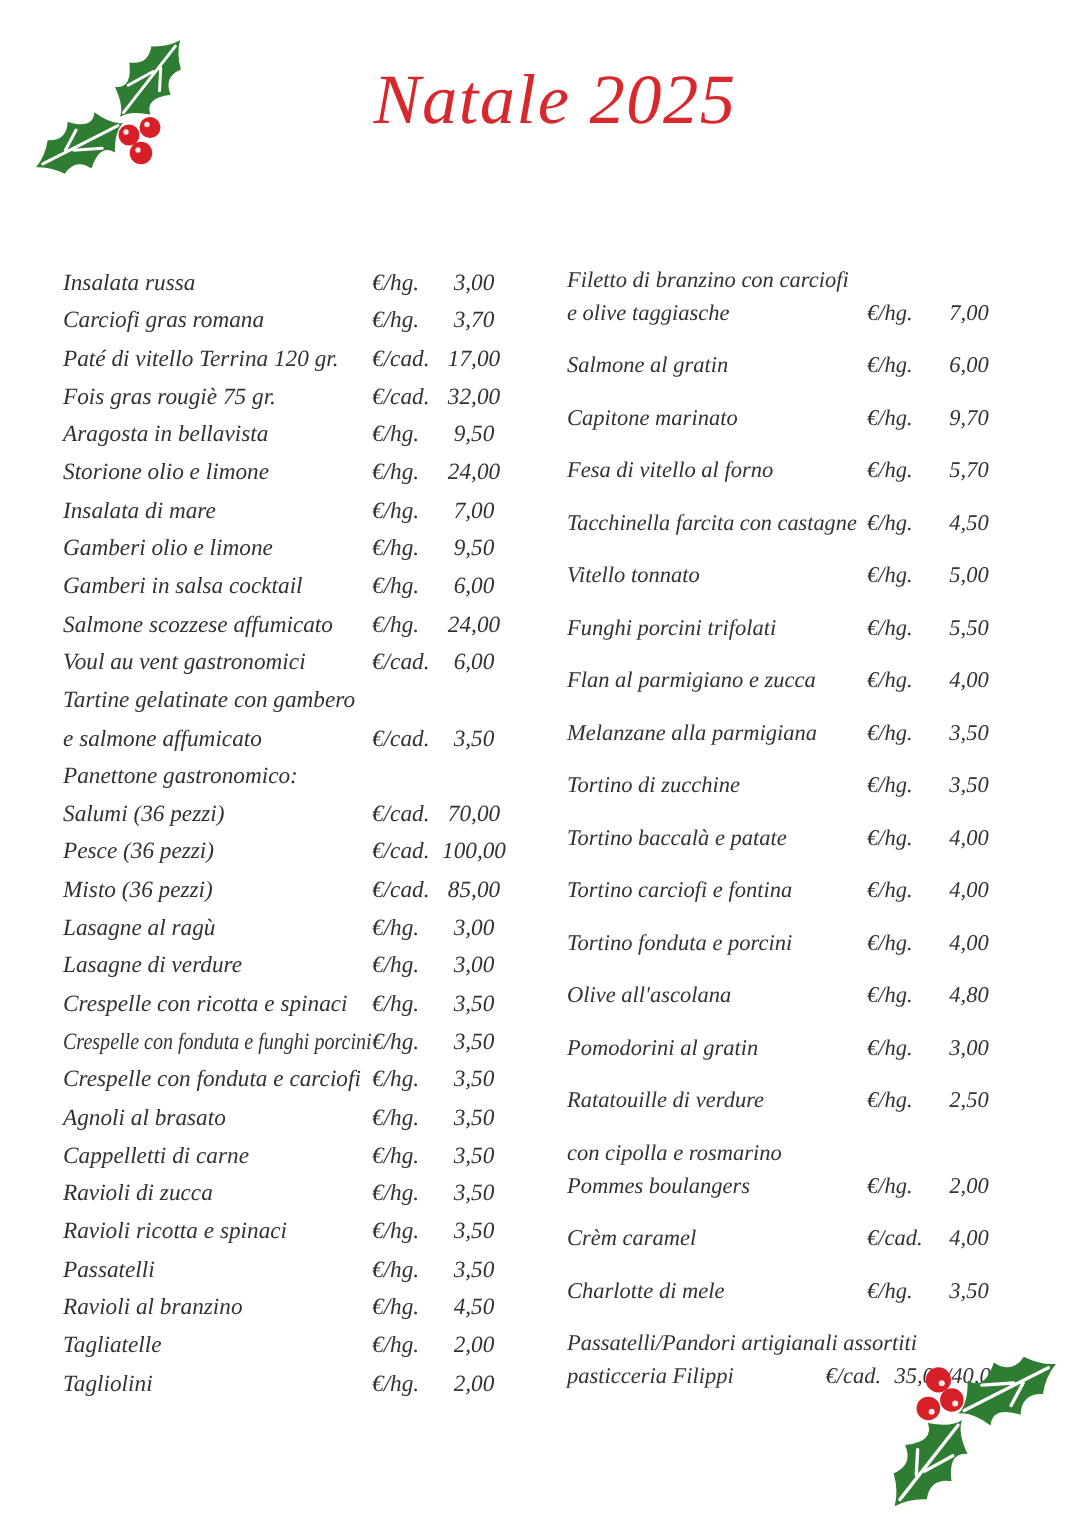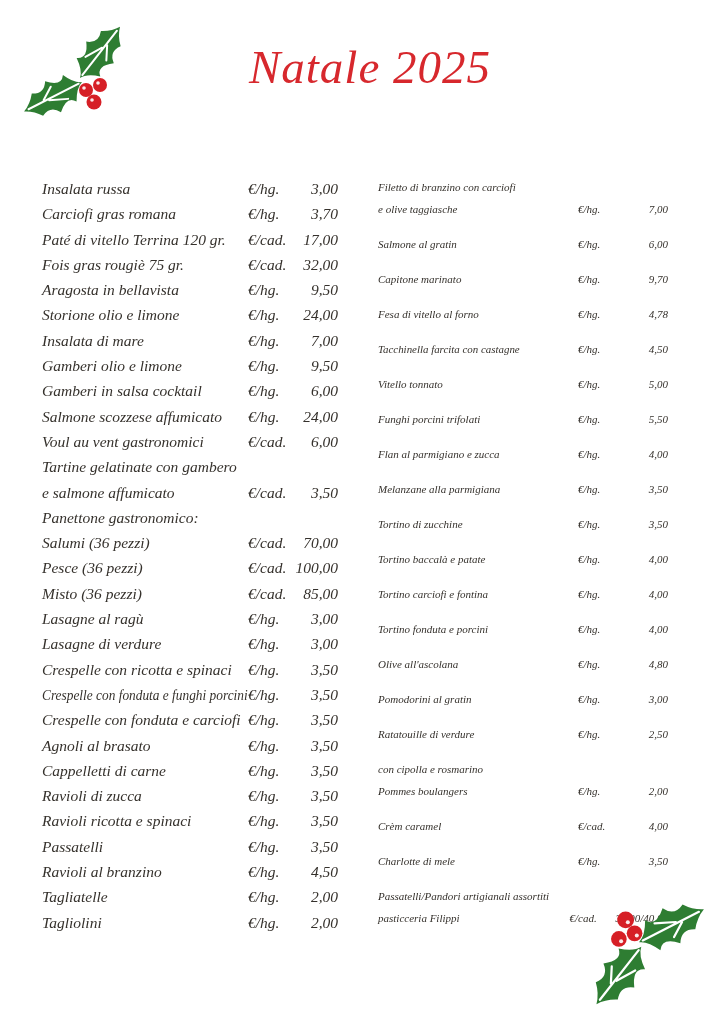--- a/index.html
+++ b/index.html
@@ -31,27 +31,27 @@
     letter-spacing:1px;
     padding-left:16px;
   }
   .columns{
     position:absolute;top:140px;left:42px;
     display:flex;
     margin-top:36px;
   }
   .col{display:block;}
   .col-left{width:296px;margin-right:40px;font-size:15.5px;line-height:25.3px;}
-  .col-right{width:290px;font-size:11px;line-height:22px;}
+  .col-right{width:290px;font-size:15px;line-height:22px;}
   .col-right .item{margin-bottom:13px;}
   .item{display:flex;align-items:flex-end;}
   .names{flex:1 1 auto;min-width:0;}
   .line{display:block;white-space:nowrap;}
   .unit{width:46px;flex:0 0 auto;white-space:nowrap;}
-  .price{min-width:44px;flex:0 0 auto;text-align:right;white-space:nowrap;}
+  .price{min-width:44px;flex:0 0 auto;text-align:center;white-space:nowrap;}
 </style>
 </head>
 <body>
 
 <div class="page">
 
   <svg class="holly holly-top" viewBox="0 0 100 100" aria-hidden="true">
     <g fill="var(--holly-green)">
       <g transform="translate(56,60) rotate(-52) scale(1.25)">
         <path d="M0,0 Q6,-2 11,-12 Q16,-4 26,-14 Q31,-5 40,-10 Q45,-3 52,0 Q45,3 40,10 Q31,5 26,14 Q16,4 11,12 Q6,2 0,0 Z"></path>
@@ -335,21 +335,21 @@
           </div>
     <div class="unit">€/hg.</div>
     <div class="price">9,70</div>
   </div>
 
   <div class="item">
     <div class="names">
             <span class="line">Fesa di vitello al forno</span>
           </div>
     <div class="unit">€/hg.</div>
-    <div class="price">4,78</div>
+    <div class="price">5,70</div>
   </div>
 
   <div class="item">
     <div class="names">
             <span class="line" style="transform-origin: left bottom; transform: scaleX(0.990099);">Tacchinella farcita con castagne</span>
           </div>
     <div class="unit">€/hg.</div>
     <div class="price">4,50</div>
   </div>
 

